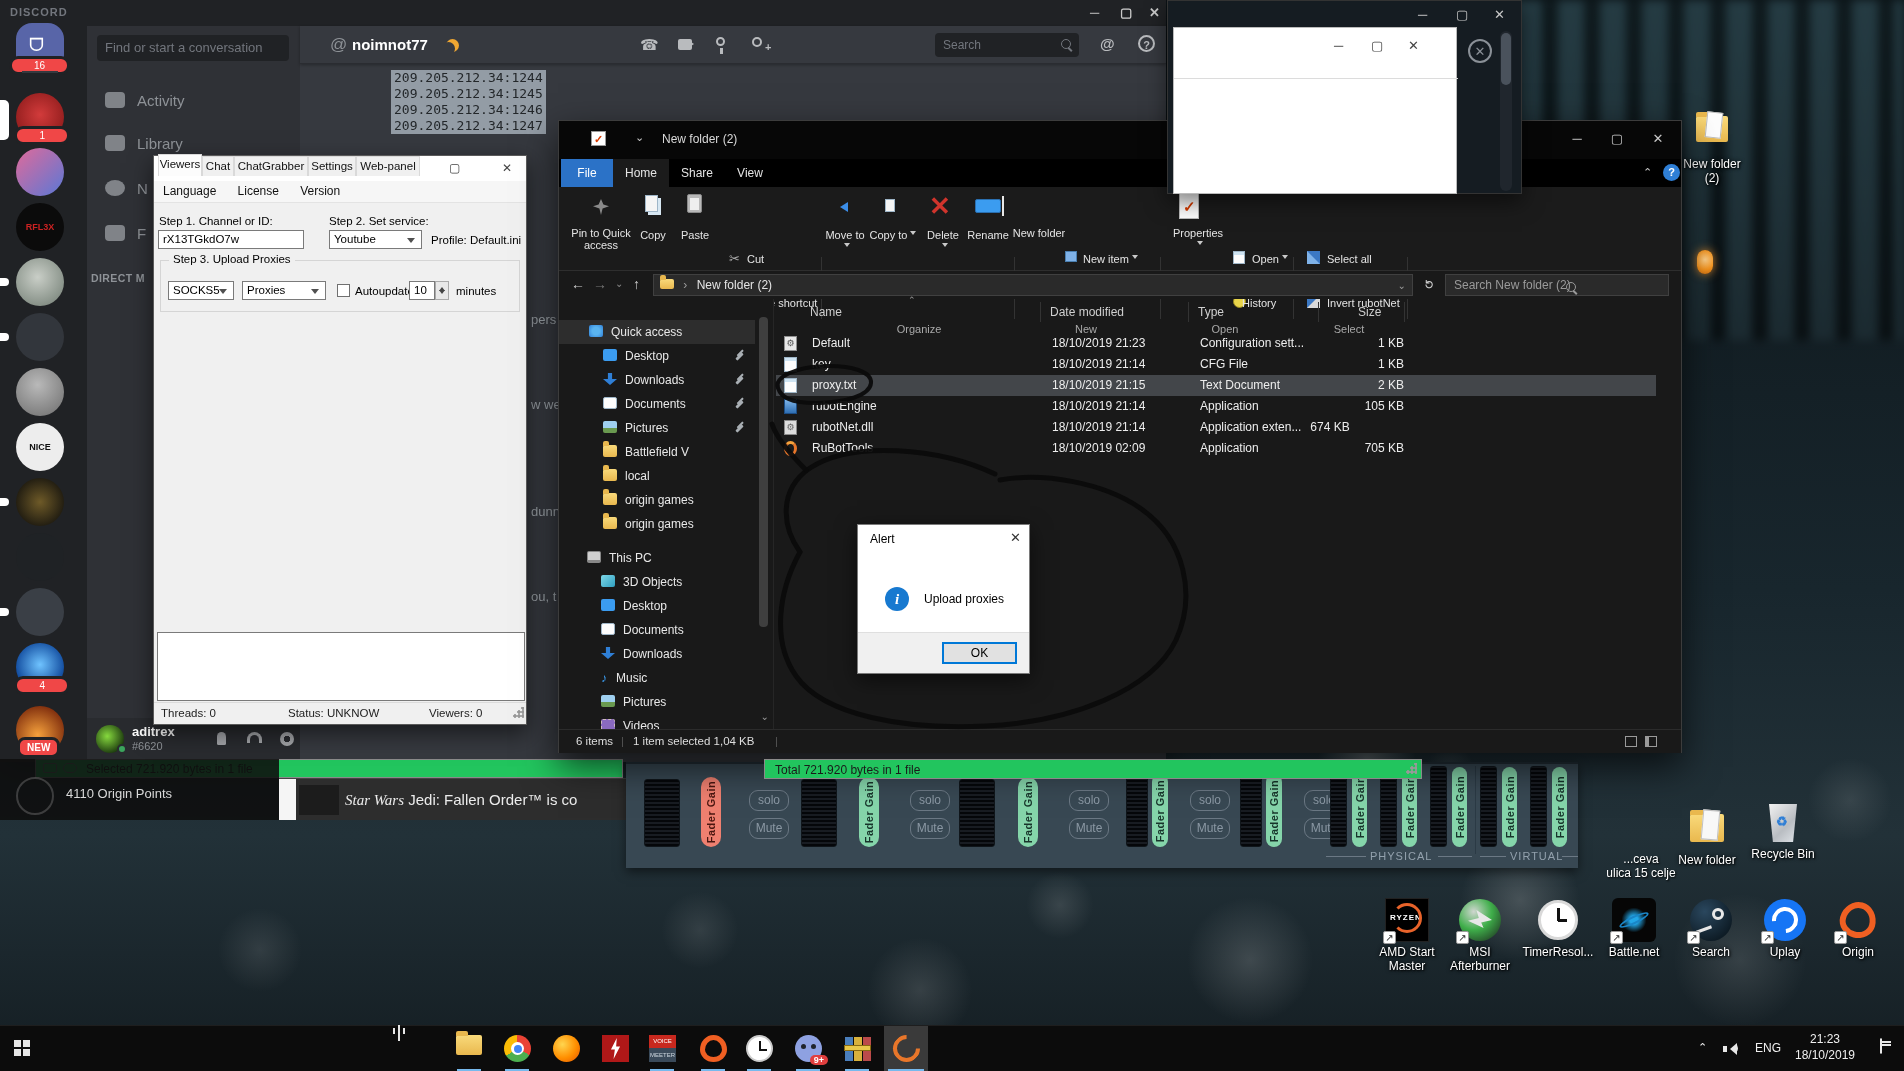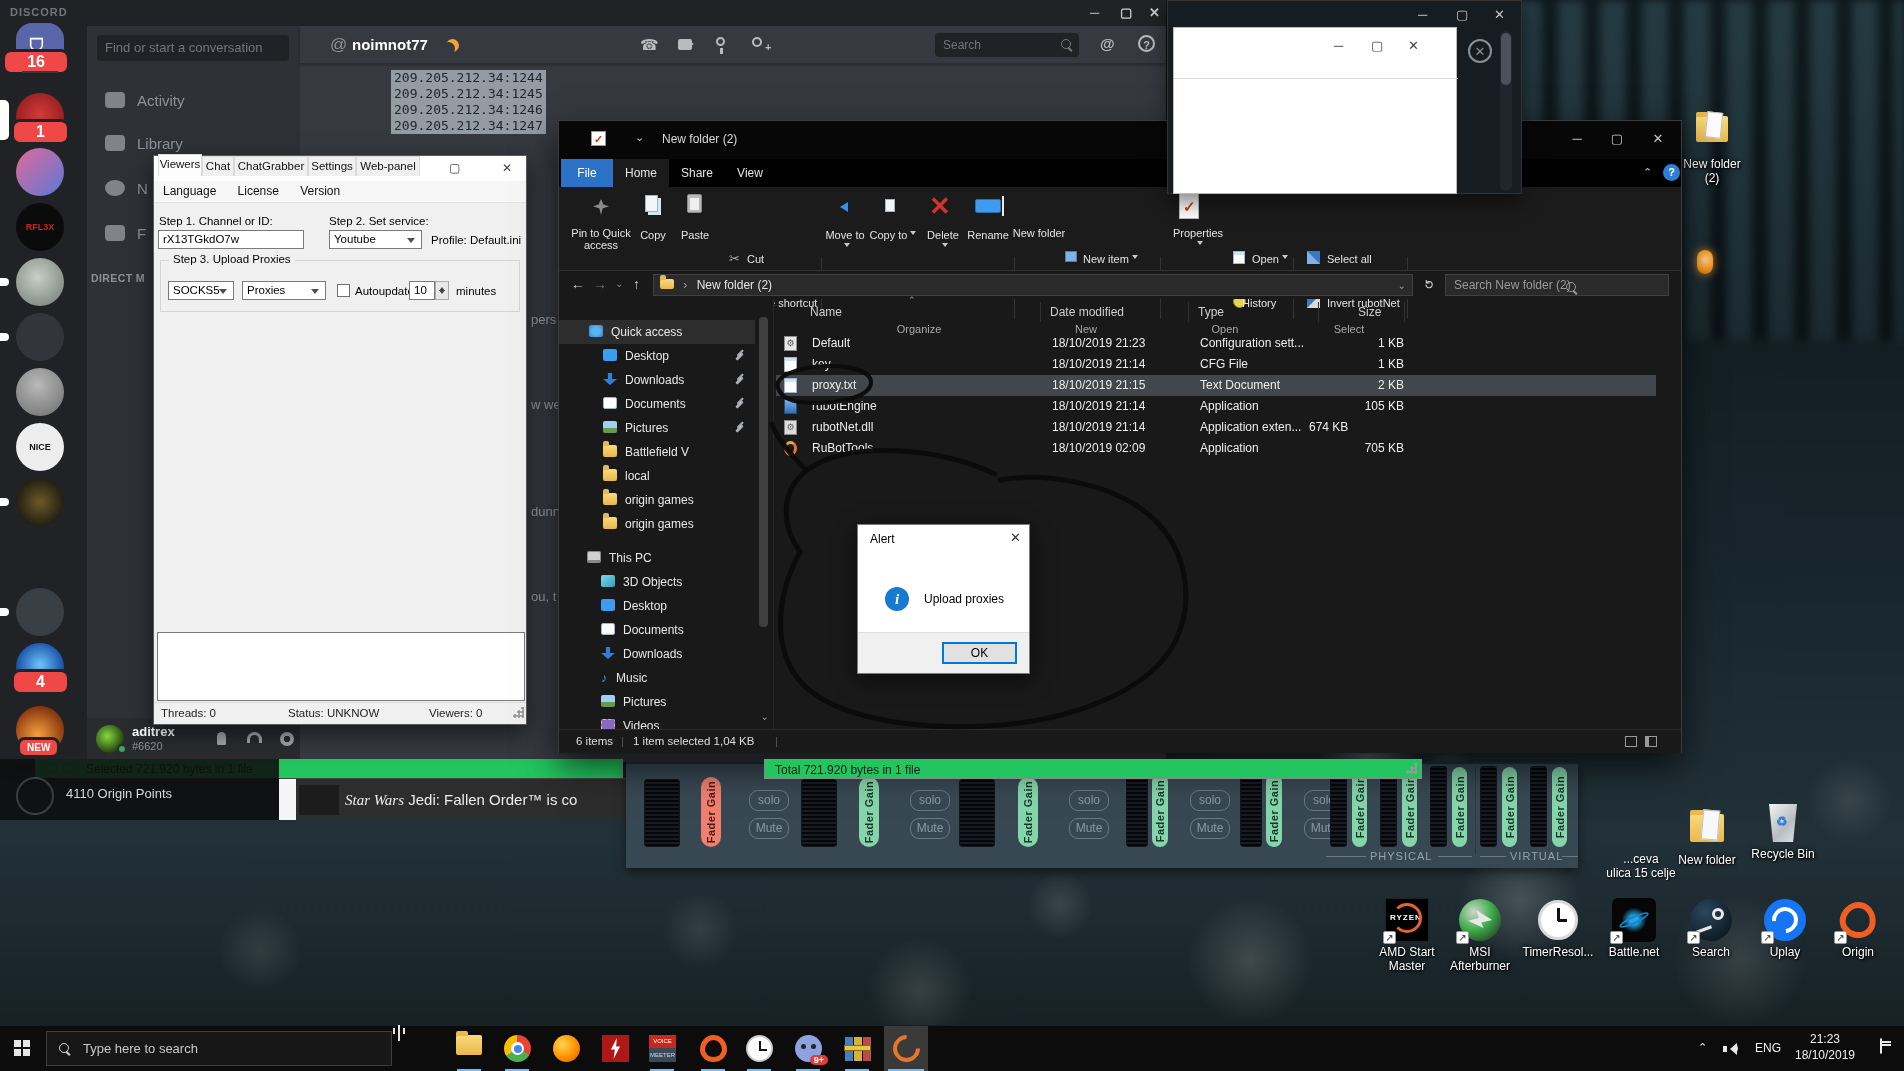--- a/index.html
+++ b/index.html
@@ -33,21 +33,21 @@
 .sc-arrow{position:absolute;left:-2px;bottom:-2px;width:13px;height:13px;background:#fff;border:1px solid #9a9a9a;border-radius:2px;color:#222;font-size:10px;line-height:11px;text-align:center}
 .fold{position:relative;background:linear-gradient(#f9da7b,#e9b84e);border-radius:2px}
 .fold:before{content:"";position:absolute;left:0;top:-4px;width:45%;height:5px;background:#e9b84e;border-radius:2px 2px 0 0}
 
 .wbtn{color:#c9c9c9;font-size:13px;text-align:center}
 
 #dc{left:0;top:0;width:1166px;height:762px;background:#36393f;box-shadow:0 10px 30px rgba(0,0,0,.5)}
 #dc-titlebar{left:0;top:0;width:1166px;height:26px;background:#202225;color:#72767d;font-weight:700;font-size:11px;letter-spacing:1px}
 #dc-rail{left:0;top:26px;width:87px;height:736px;background:#202225}
 .srv{position:absolute;left:16px;width:48px;height:48px;border-radius:50%;background:#36393f}
-.srv .bdg{position:absolute;right:-6px;bottom:-4px;background:#f04747;color:#fff;font-size:16px;font-weight:700;border-radius:9px;padding:1px 22px;border:3px solid #202225}
+.srv .bdg{position:absolute;right:-6px;bottom:-4px;background:#f04747;color:#fff;font-size:10px;font-weight:400;border-radius:9px;padding:1px 22px;border:3px solid #202225}
 .rail-pill{position:absolute;left:0;width:9px;background:#fff;border-radius:0 5px 5px 0}
 #dc-side{left:87px;top:26px;width:213px;height:736px;background:#2f3136}
 #dc-search{position:absolute;left:10px;top:9px;width:192px;height:26px;background:#202225;border-radius:4px;color:#72767d;font-size:13px;line-height:26px;padding:0 8px}
 .dnav{position:absolute;left:12px;width:195px;height:34px;border-radius:4px;color:#8e9297;font-size:15px;line-height:34px}
 .dnav .nic{display:inline-block;width:20px;height:16px;background:#8e9297;border-radius:4px;margin:0 12px -2px 6px;opacity:.85}
 .dm-av{position:absolute;left:101px;width:32px;height:32px;border-radius:50%}
 .dm-av .bdg{position:absolute;right:-6px;bottom:-5px;background:#f04747;color:#fff;font-size:9px;font-weight:700;border-radius:8px;padding:1px 4px;border:3px solid #2f3136}
 .dm-frag{position:absolute;left:141px;color:#8e9297;font-size:14px}
 .dm-frag .sub{display:block;font-size:11px;color:#72767d;margin-top:1px}
 #dc-user{left:87px;top:718px;width:213px;height:44px;background:#292b2f}
@@ -634,21 +634,21 @@
         <span class="fcell" style="left:36px;width:220px">rubotEngine</span>
         <span class="fcell" style="left:276px;width:140px">18/10/2019 21:14</span>
         <span class="fcell" style="left:424px;width:118px">Application</span>
         <span class="fcell" style="left:544px;width:84px;text-align:right">105 KB</span>
       </div>
       <div class="frow" style="top:118px">
         <span class="fi fi-dll">⚙</span>
         <span class="fcell" style="left:36px;width:220px">rubotNet.dll</span>
         <span class="fcell" style="left:276px;width:140px">18/10/2019 21:14</span>
         <span class="fcell" style="left:424px;width:118px">Application exten...</span>
-        <span class="fcell" style="left:533px;width:84px;text-align:left">674 KB</span>
+        <span class="fcell" style="left:512px;width:84px;text-align:center">674 KB</span>
       </div>
       <div class="frow" style="top:139px">
         <span class="fi fi-rubot"></span>
         <span class="fcell" style="left:36px;width:220px">RuBotTools</span>
         <span class="fcell" style="left:276px;width:140px">18/10/2019 02:09</span>
         <span class="fcell" style="left:424px;width:118px">Application</span>
         <span class="fcell" style="left:544px;width:84px;text-align:right">705 KB</span>
       </div>
     </div>
     <div id="ex-status">
@@ -699,24 +699,20 @@
 
   <div id="tb" class="a">
     <div class="tbslot" style="left:0">
         <span class="winlogo" style="margin:14px auto">
           <i></i>
           <i></i>
           <i></i>
           <i></i>
         </span>
       </div>
-    <div id="tb-search">
-      <span class="mag" style="position:absolute;left:12px;top:11px;color:#cfcfcf"></span>
-      <span style="margin-left:36px">Type here to search</span>
-    </div>
     <div class="tbslot" style="left:398px"><span class="tvw" style="margin:15px auto"></span></div>
     <div class="tbslot" style="left:447px">
         <span class="tbic fold" style="left:9px;width:26px;height:20px"></span>
         <span class="run"></span>
       </div>
     <div class="tbslot" style="left:495px">
         <span class="tbic" style="left:9px;border-radius:50%;background:conic-gradient(#ea4335 0 33%,#4caf50 33% 66%,#fbbc05 66% 100%)">
           <i style="position:absolute;left:7px;top:7px;width:13px;height:13px;border-radius:50%;background:#fff"></i>
           <i style="position:absolute;left:9.5px;top:9.5px;width:8px;height:8px;border-radius:50%;background:#4285f4"></i>
         </span>

